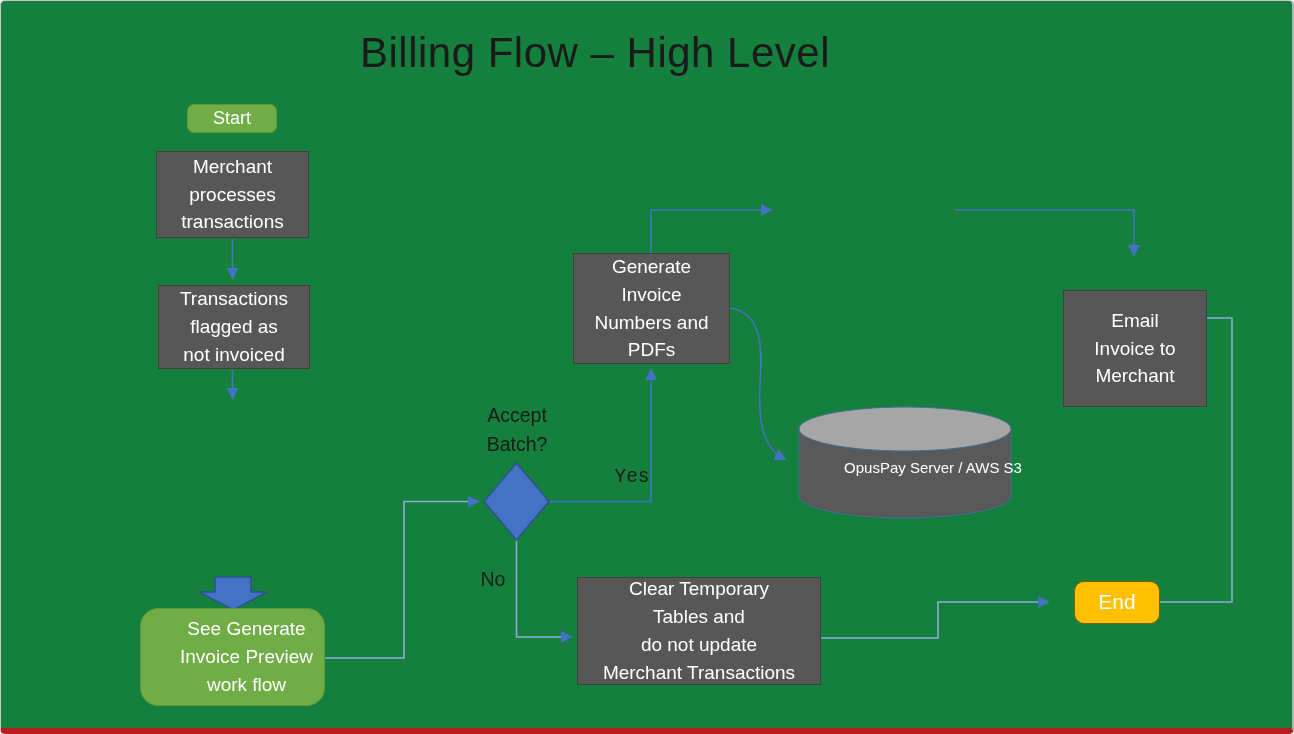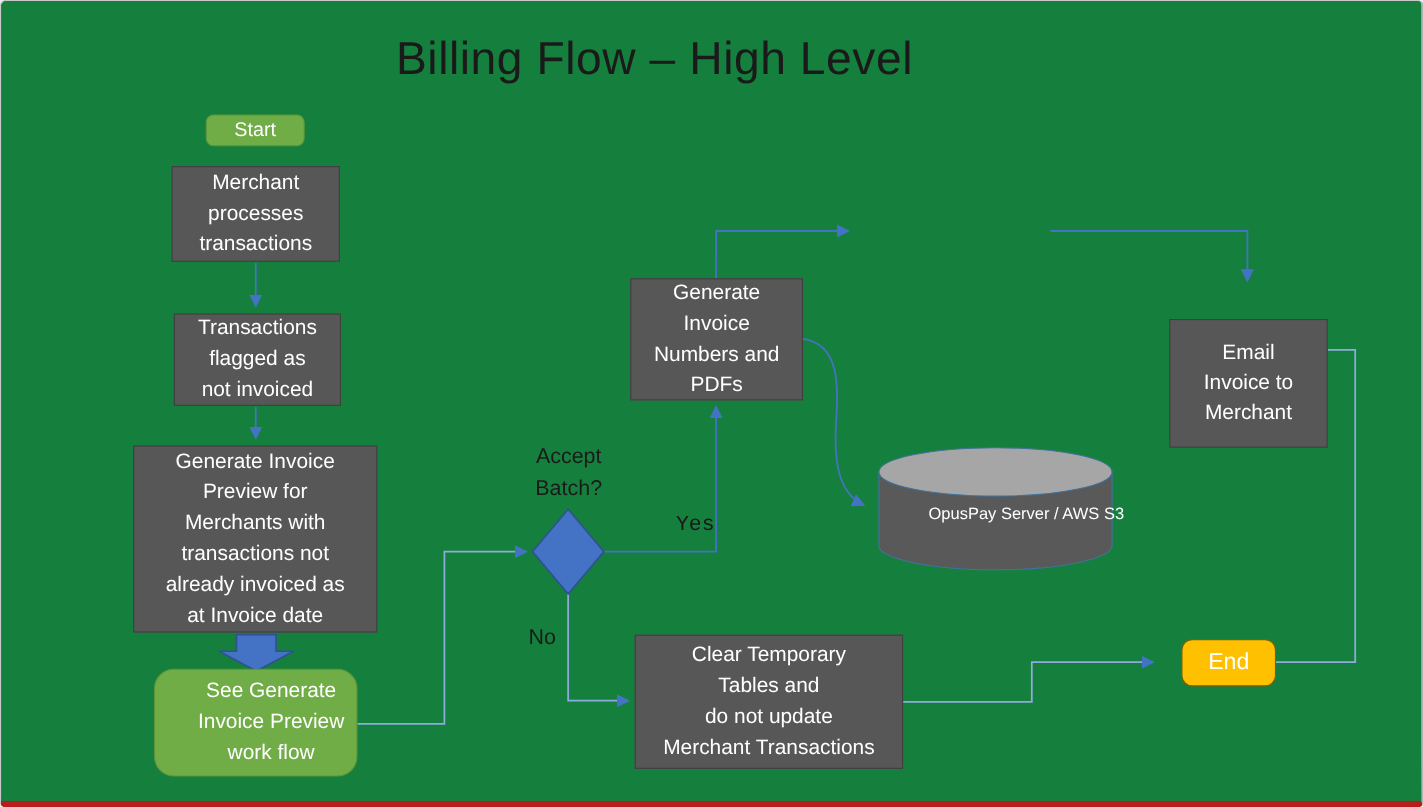--- a/index.html
+++ b/index.html
@@ -106,42 +106,36 @@
   <div class="node term-green start" style="left:186px; top:103px; width:90px; height:29px;">Start</div>
 
   <div class="node proc" style="left:155px; top:150px; width:153px; height:87px;">Merchant
 processes
 transactions</div>
 
   <div class="node proc" style="left:157px; top:284px; width:152px; height:84px;">Transactions
 flagged as
 not invoiced</div>
 
-  <div class="node proc" style="left:120px; top:404px; width:222px; height:170px;">Generate Invoice
-Preview for
-Merchants with
-transactions not
-already invoiced as
-at Invoice date</div>
 
   <div class="node term-green rounded-lg" style="left:139px; top:607px; width:185px; height:98px;padding-left:28px;">See Generate
 Invoice Preview
 work flow</div>
 
   <div class="node proc" style="left:572px; top:252px; width:157px; height:111px;">Generate
 Invoice
 Numbers and
 PDFs</div>
 
 
   <div class="node proc" style="left:1062px; top:260px; width:144px; height:117px;margin-top:29px;">Email
 Invoice to
 Merchant</div>
 
-  <div class="node proc" style="left:576px; top:576px; width:244px; height:122px;">Clear Temporary
+  <div class="node proc" style="left:576px; top:576px; width:244px; height:108px;">Clear Temporary
 Tables and
 do not update
 Merchant Transactions</div>
 
   <div class="node term-yellow" style="left:1053px; top:580px; width:86px; height:43px;margin-left:20px;">End</div>
 
   <div class="freelabel" style="left:466px; top:400px; width:100px;">Accept
 Batch?</div>
   <div class="freelabel" style="left:606px; top:462px; width:50px;font-family:Liberation Mono, monospace;">Yes</div>
   <div class="freelabel" style="left:470px; top:564px; width:44px;">No</div>

